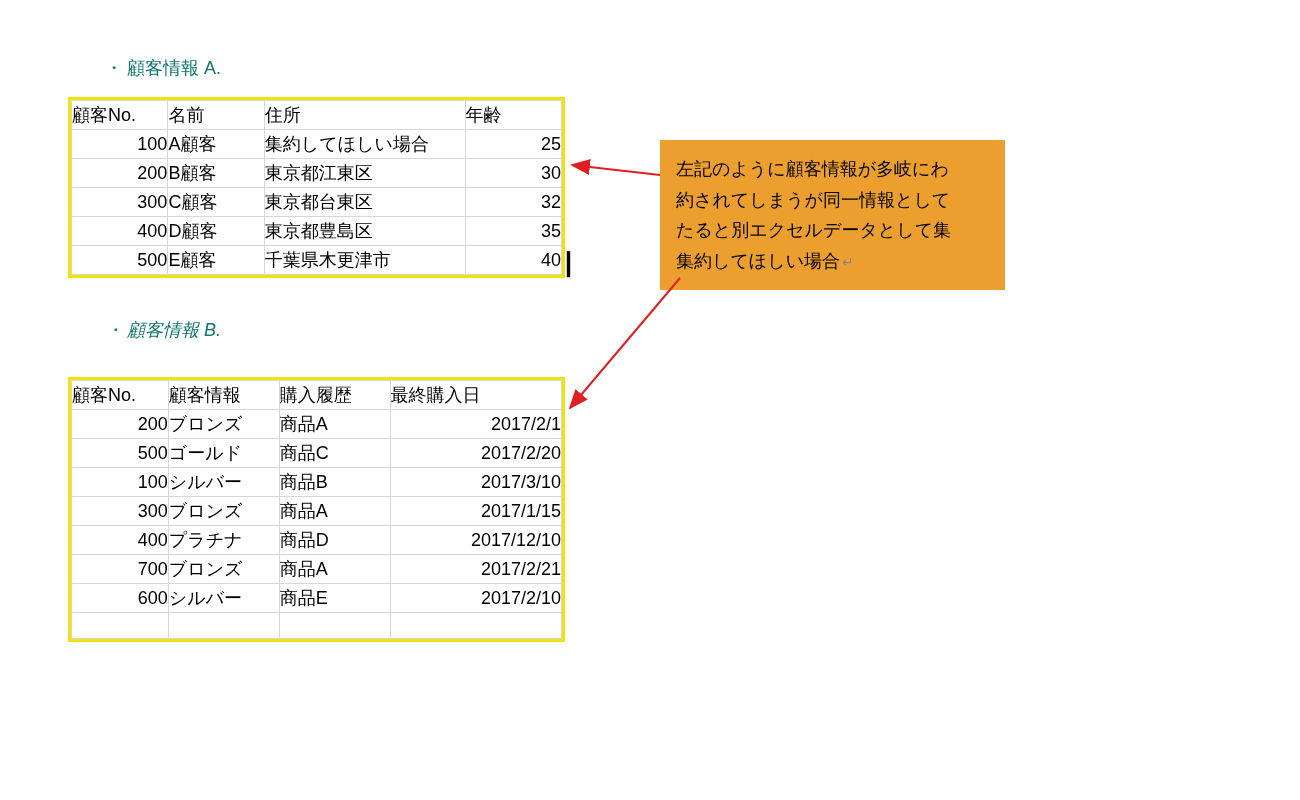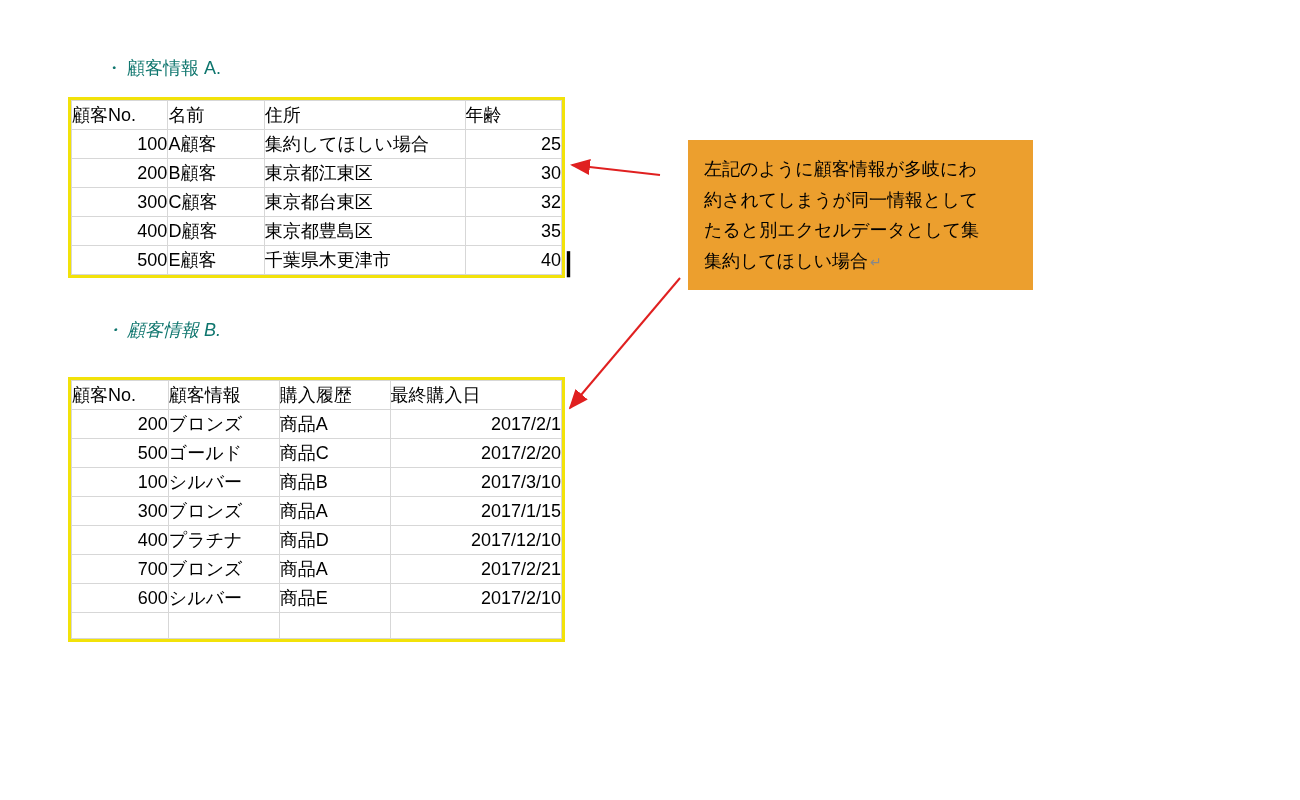--- a/index.html
+++ b/index.html
@@ -196,21 +196,21 @@
       <tr>
         <td></td>
         <td></td>
         <td></td>
         <td></td>
       </tr>
     </tbody>
   </table>
 </div>
 
-<div class="callout" style="left:688px; top:140px; width:345px;">
+<div class="callout" style="left:660px; top:140px; width:345px;">
   <div>左記のように顧客情報が多岐にわ</div>
   <div>約されてしまうが同一情報として</div>
   <div>たると別エクセルデータとして集</div>
   <div>
     <span>集約してほしい場合</span><span style="font-size:14px; color:#888; margin-left:2px;">↵</span>
   </div>
 </div>
 
 <svg class="arrows">
   <defs>

